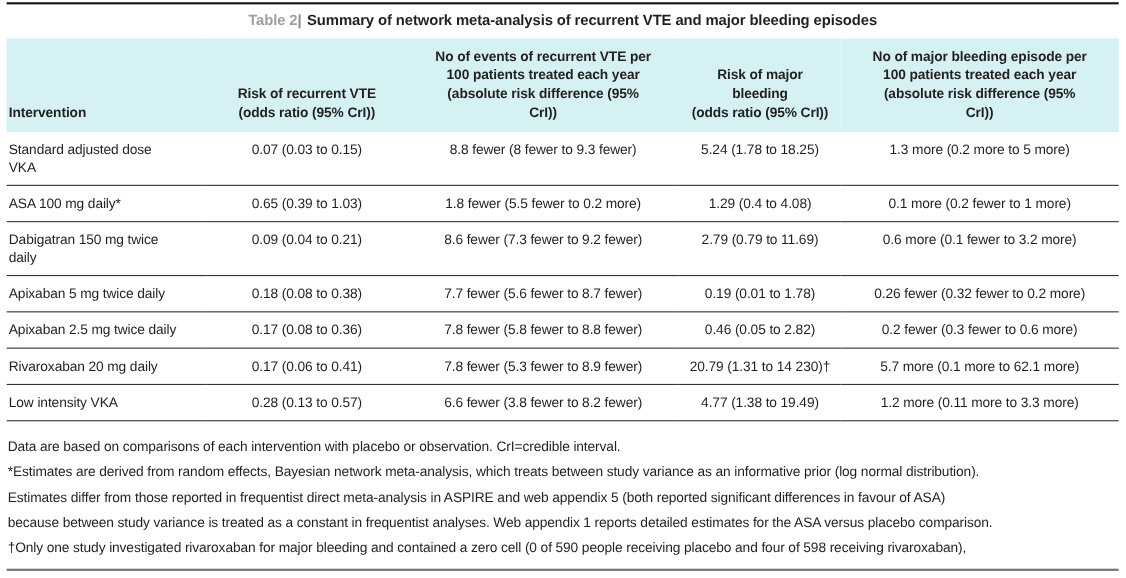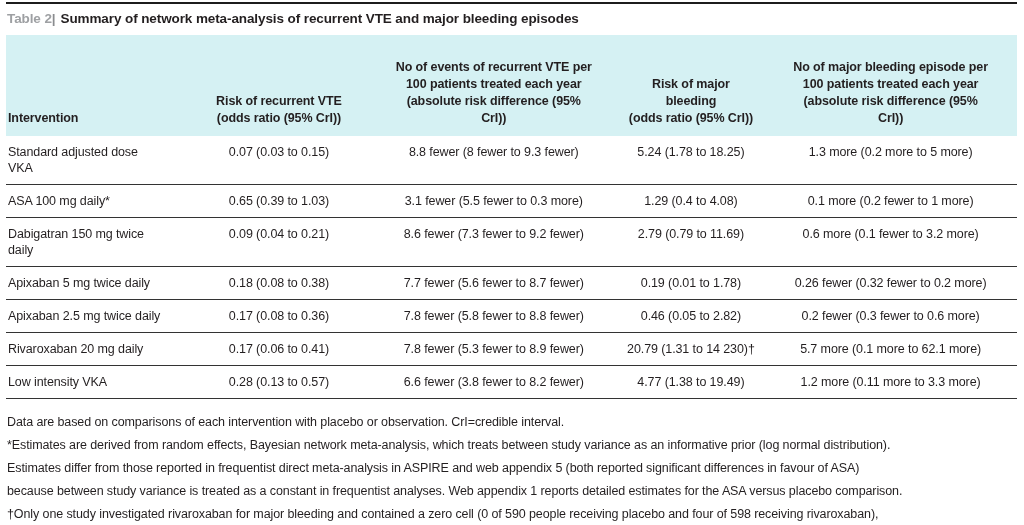--- a/index.html
+++ b/index.html
@@ -19,40 +19,41 @@
   }
   .top-rule {
     border-top: 2px solid #1c1c1c;
     margin-top: 2px;
   }
   .caption {
     margin: 7px 1px 9px 1px;
     font-size: 13.5px;
     font-weight: bold;
     letter-spacing: -0.1px;
+    text-align: center;
   }
   .caption .label {
     color: #9ea0a3;
   }
   .caption .pipe {
     color: #8a8c8f;
     margin-right: 5px;
   }
   table {
     width: 100%;
     border-collapse: collapse;
     table-layout: fixed;
   }
   th {
     background: #d5f1f3;
     font-size: 12.5px;
     font-weight: bold;
     line-height: 17px;
     vertical-align: bottom;
-    padding: 24px 10px 9px 10px;
+    padding: 8px 10px 9px 10px;
     white-space: pre-line;
     text-align: center;
     letter-spacing: -0.1px;
   }
   th.col-intervention {
     text-align: left;
     padding-left: 2px;
     padding-right: 2px;
   }
   td {
@@ -126,21 +127,21 @@
         <td class="col-intervention">Standard adjusted dose
 VKA</td>
         <td>0.07 (0.03 to 0.15)</td>
         <td>8.8 fewer (8 fewer to 9.3 fewer)</td>
         <td>5.24 (1.78 to 18.25)</td>
         <td>1.3 more (0.2 more to 5 more)</td>
       </tr>
       <tr>
         <td class="col-intervention">ASA 100 mg daily*</td>
         <td>0.65 (0.39 to 1.03)</td>
-        <td>3.1 fewer (5.5 fewer to 0.3 more)</td>
+        <td>1.8 fewer (5.5 fewer to 0.2 more)</td>
         <td>1.29 (0.4 to 4.08)</td>
         <td>0.1 more (0.2 fewer to 1 more)</td>
       </tr>
       <tr>
         <td class="col-intervention">Dabigatran 150 mg twice
 daily</td>
         <td>0.09 (0.04 to 0.21)</td>
         <td>8.6 fewer (7.3 fewer to 9.2 fewer)</td>
         <td>2.79 (0.79 to 11.69)</td>
         <td>0.6 more (0.1 fewer to 3.2 more)</td>

